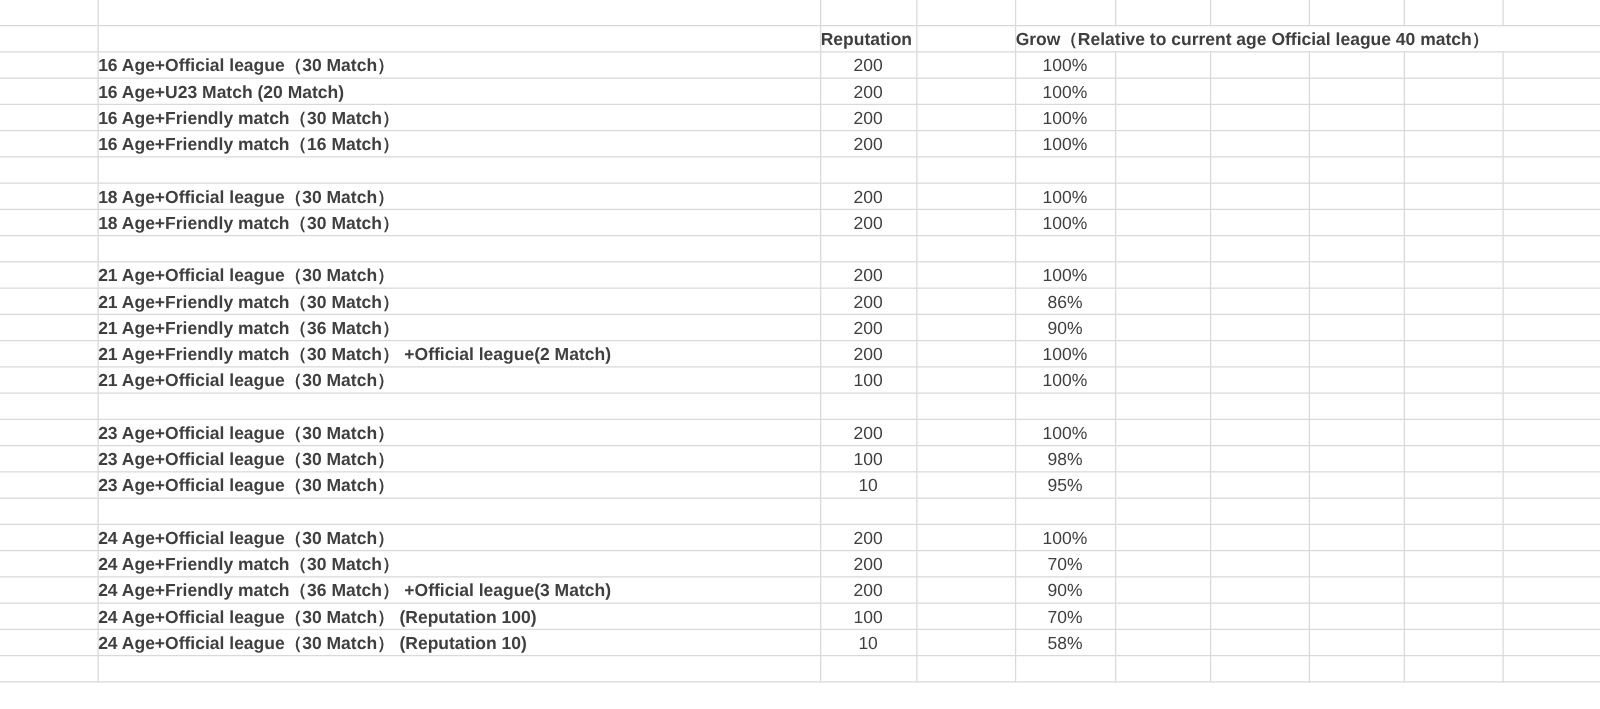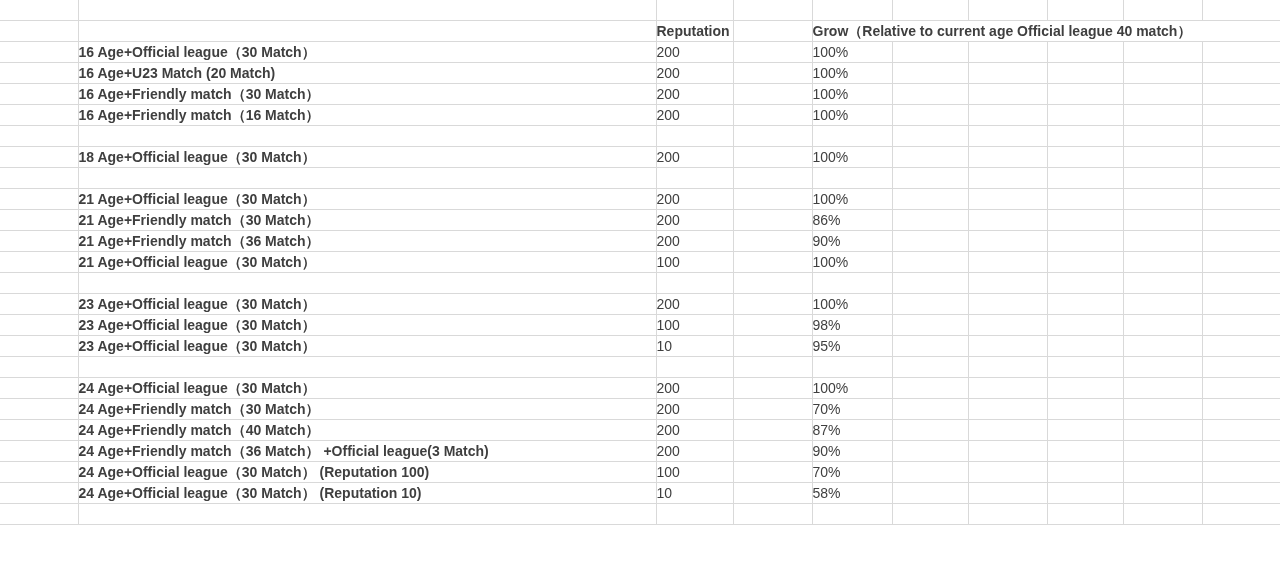--- a/index.html
+++ b/index.html
@@ -39,20 +39,21 @@
     overflow:visible;
     color:var(--text-dark);
   }
   td.lbl{
     color:var(--text-purple);
     font-weight:700;
     text-align:left;
     padding-left:6px;
   }
   td.num{
+    text-align:center;
   }
   td.hdr{
     text-align:left;
     padding-left:3px;
     font-weight:bold;
   }
   td.grow-hdr{
     overflow:visible;
     white-space:nowrap;
   }
@@ -161,20 +162,32 @@
           <td></td>
           <td class="num">100%</td>
           <td></td>
           <td></td>
           <td></td>
           <td></td>
           <td></td>
         </tr>
         <tr>
           <td></td>
+          <td class="lbl">18 Age+Friendly match（30 Match）</td>
+          <td class="num">200</td>
+          <td></td>
+          <td class="num">100%</td>
+          <td></td>
+          <td></td>
+          <td></td>
+          <td></td>
+          <td></td>
+        </tr>
+        <tr>
+          <td></td>
           <td></td>
           <td></td>
           <td></td>
           <td></td>
           <td></td>
           <td></td>
           <td></td>
           <td></td>
           <td></td>
         </tr>
@@ -201,20 +214,32 @@
           <td></td>
           <td></td>
           <td></td>
         </tr>
         <tr>
           <td></td>
           <td class="lbl">21 Age+Friendly match（36 Match）</td>
           <td class="num">200</td>
           <td></td>
           <td class="num">90%</td>
+          <td></td>
+          <td></td>
+          <td></td>
+          <td></td>
+          <td></td>
+        </tr>
+        <tr>
+          <td></td>
+          <td class="lbl">21 Age+Friendly match（30 Match） +Official league(2 Match)</td>
+          <td class="num">200</td>
+          <td></td>
+          <td class="num">100%</td>
           <td></td>
           <td></td>
           <td></td>
           <td></td>
           <td></td>
         </tr>
         <tr>
           <td></td>
           <td class="lbl">21 Age+Official league（30 Match）</td>
           <td class="num">100</td>
@@ -297,32 +322,20 @@
           <td></td>
           <td></td>
           <td></td>
         </tr>
         <tr>
           <td></td>
           <td class="lbl">24 Age+Friendly match（30 Match）</td>
           <td class="num">200</td>
           <td></td>
           <td class="num">70%</td>
-          <td></td>
-          <td></td>
-          <td></td>
-          <td></td>
-          <td></td>
-        </tr>
-        <tr>
-          <td></td>
-          <td class="lbl">24 Age+Friendly match（40 Match）</td>
-          <td class="num">200</td>
-          <td></td>
-          <td class="num">87%</td>
           <td></td>
           <td></td>
           <td></td>
           <td></td>
           <td></td>
         </tr>
         <tr>
           <td></td>
           <td class="lbl">24 Age+Friendly match（36 Match） +Official league(3 Match)</td>
           <td class="num">200</td>

